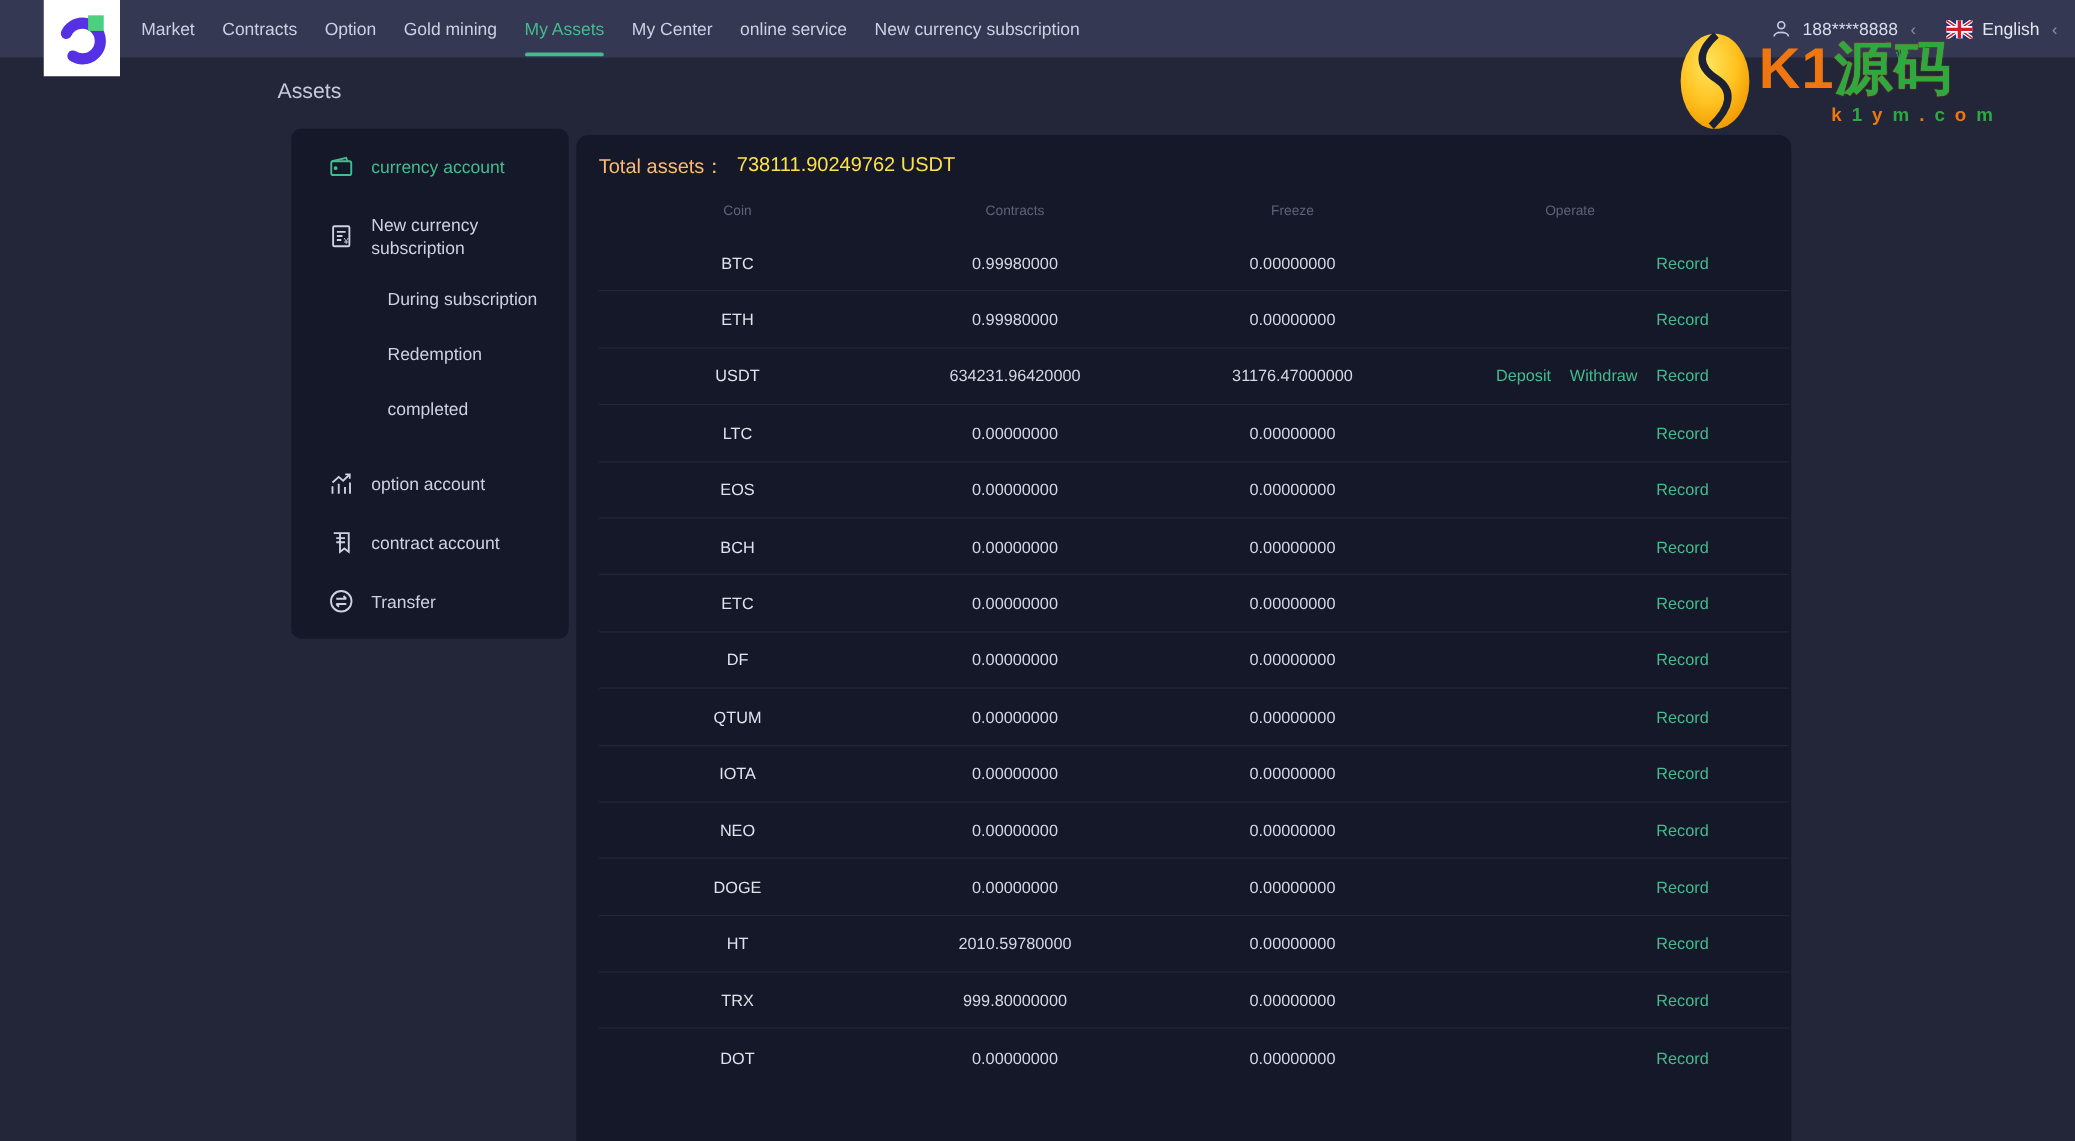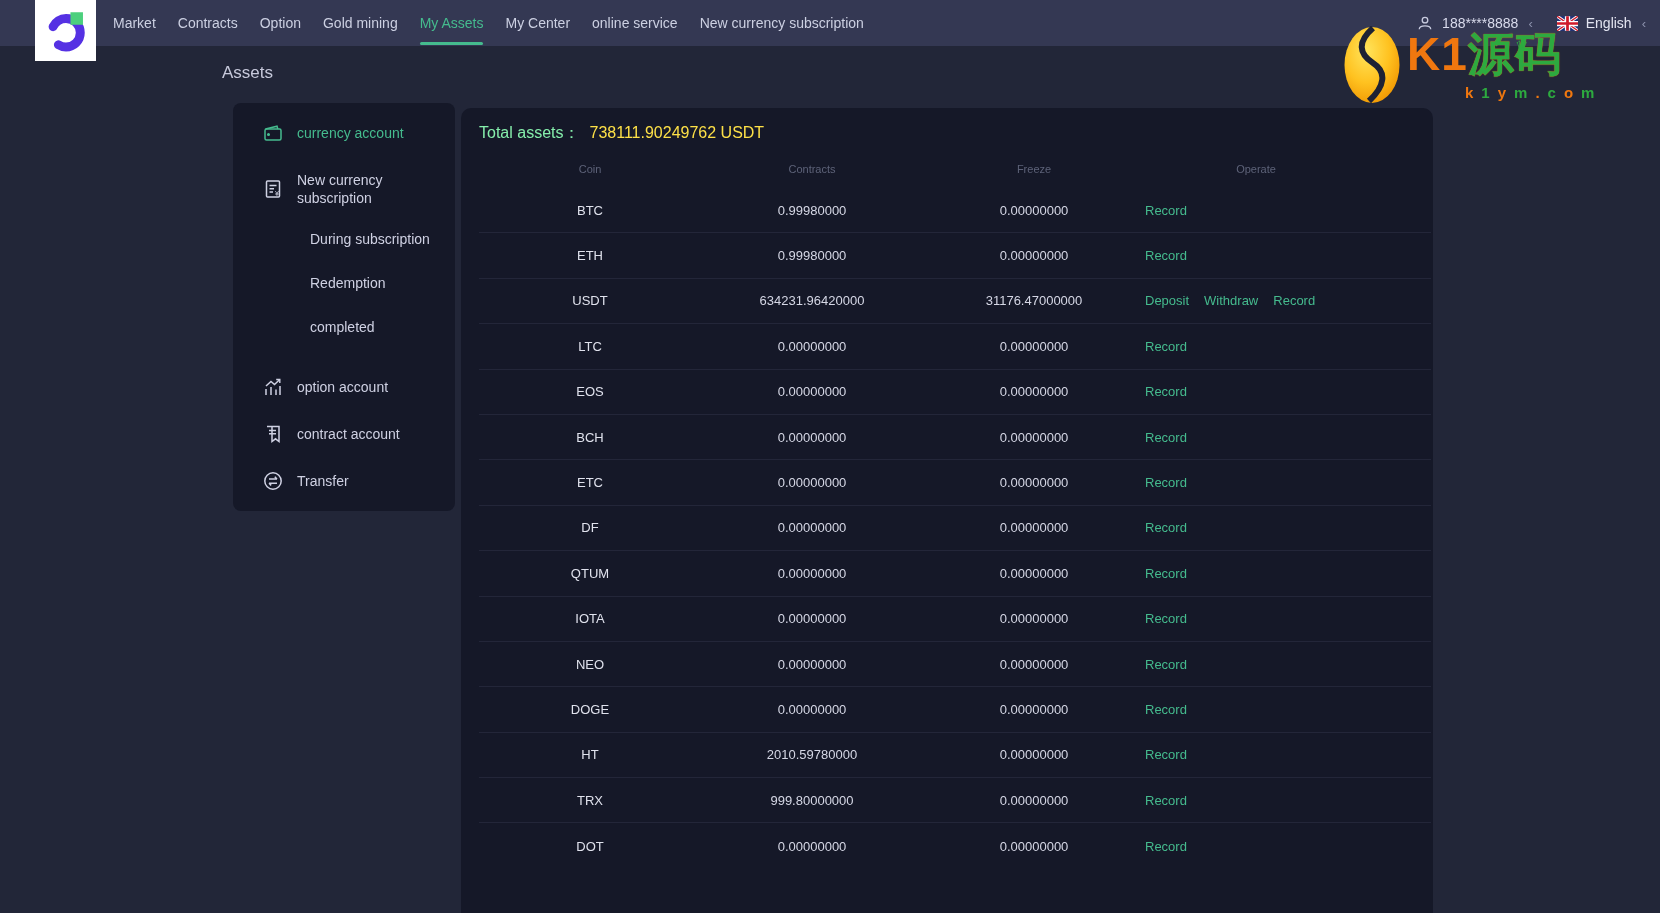--- a/index.html
+++ b/index.html
@@ -72,32 +72,32 @@
   .side-item.sub:first-of-type { margin-top:8px; }
   .gap-before { margin-top:20px; }
   .m-t { margin-top:11px; }
 
   
   .main-panel {
     position:absolute; left:461px; top:108px; width:972px; height:805px;
     background:#151828; border-radius:10px 10px 0 0; padding:8px 0 0 18px;
   }
   .total-line { display:flex; align-items:center; height:34px; }
-  .total-label { font-size:16px; color:#86efac; }
+  .total-label { font-size:16px; color:#fdba74; }
   .total-value { font-size:16px; color:#fde047; margin-left:10px; }
 
   .asset-table { width:952px; margin-top:0; }
   .t-head { display:flex; height:38px; align-items:center; }
   .t-head .cell { font-size:11px; color:#5d6278; }
   .t-row { display:flex; height:45.4px; align-items:center; border-bottom:1px solid rgba(120,130,165,0.14); }
   .t-row:last-child { border-bottom:none; }
   .cell { width:222px; text-align:center; }
   .cell.coin { color:#e0e2ed; font-size:13px; }
   .cell.num { color:#d5d7e5; font-size:13px; }
-  .cell.ops { display:flex; justify-content:flex-start; gap:15px; }
+  .cell.ops { display:flex; justify-content:flex-end; gap:15px; }
   .op-link { color:#45bb8e; font-size:13px; cursor:pointer; text-decoration:none; white-space:nowrap; }
 </style>
 </head>
 <body>
 
 <div class="navbar">
   <div class="logo-box">
     <svg width="50" height="50" viewBox="0 0 56 56">
       <circle cx="28" cy="30" r="16" fill="none" stroke="#5531e3" stroke-width="10" stroke-dasharray="78 23" stroke-dashoffset="-57" stroke-linecap="round"></circle>
       <rect x="33" y="7" width="14" height="14" fill="#4cd07d"></rect>

